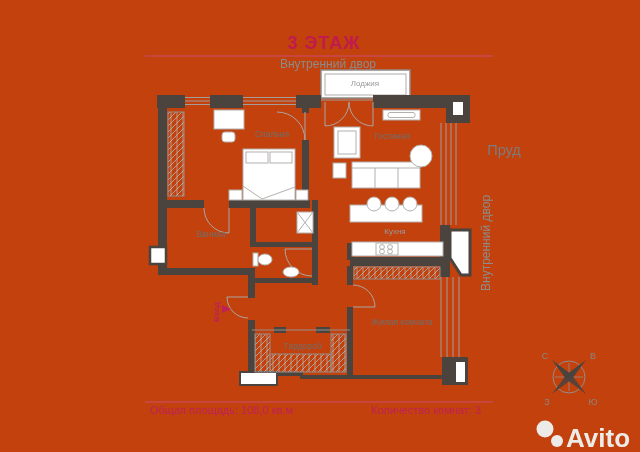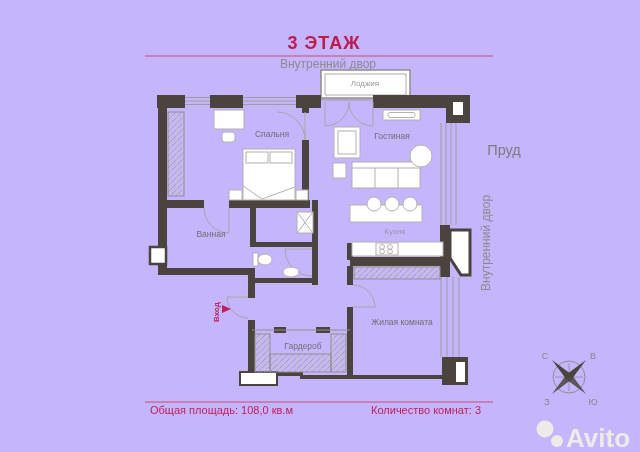--- a/index.html
+++ b/index.html
@@ -1,16 +1,16 @@
 <!DOCTYPE html>
 <html><head>
 <meta charset="utf-8">
 <style>
   html,body{margin:0;padding:0;background:#ffffff;}
-  .canvas{position:relative;width:640px;height:452px;background:#c4b5fd;overflow:hidden;
+  .canvas{position:relative;width:640px;height:452px;background:#c2410c;overflow:hidden;
           font-family:"Liberation Sans", sans-serif;}
   svg text{font-family:"Liberation Sans", sans-serif;}
   .title-txt{font-size:18px;font-weight:bold;letter-spacing:1px;}
   .lbl{font-size:8.5px;fill:#6f6f6f;}
   .lbl-light{font-size:8px;fill:#9a9a9a;}
   .lbl-md{font-size:12px;fill:#8c8c8c;}
   .pond{font-size:14.5px;fill:#7c7c7c;}
   .compass-l{font-size:9px;fill:#8a8784;}
   .wall{fill:#4a433e;}
   .win{stroke:#a19d9a;stroke-width:1;fill:none;}

